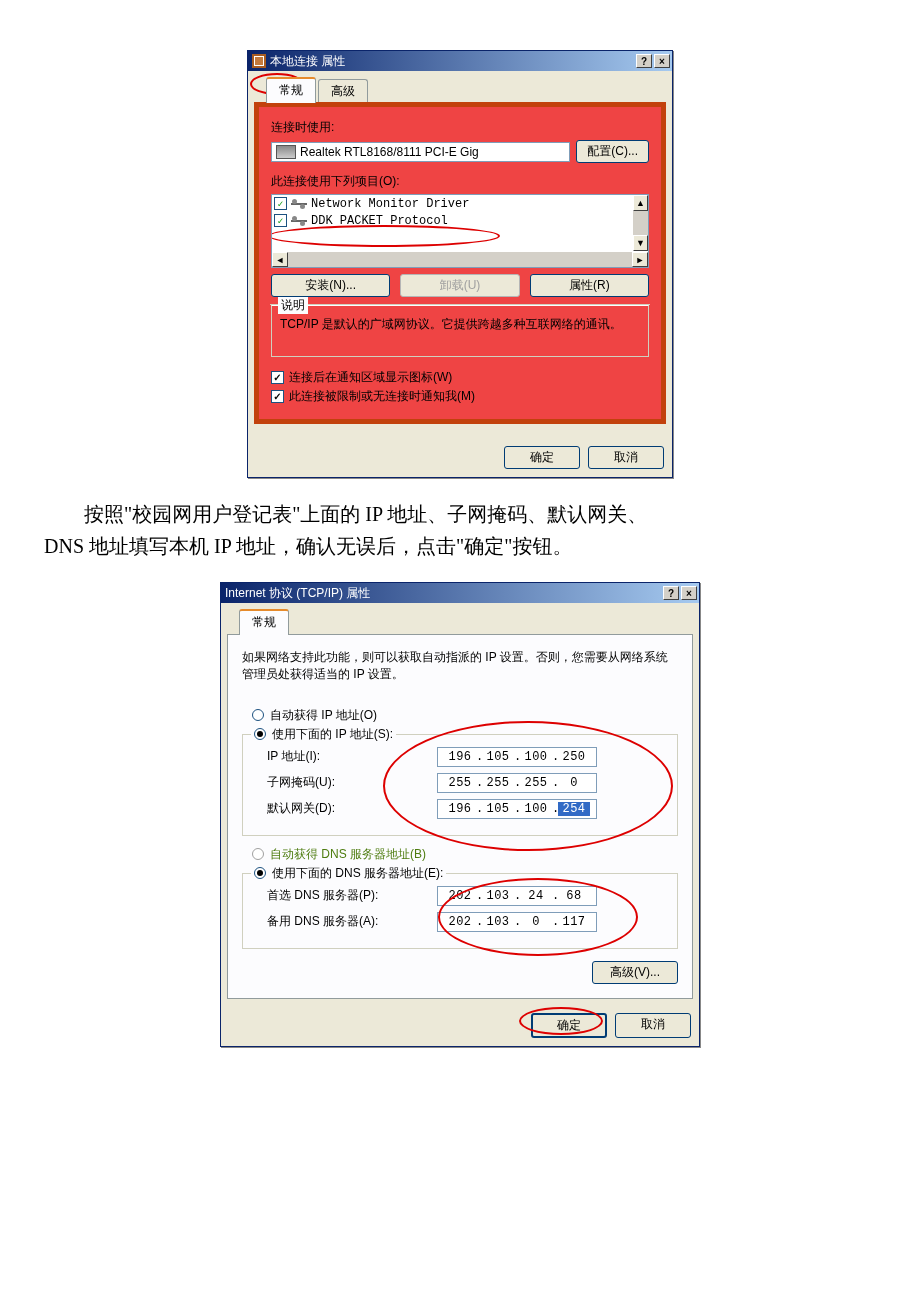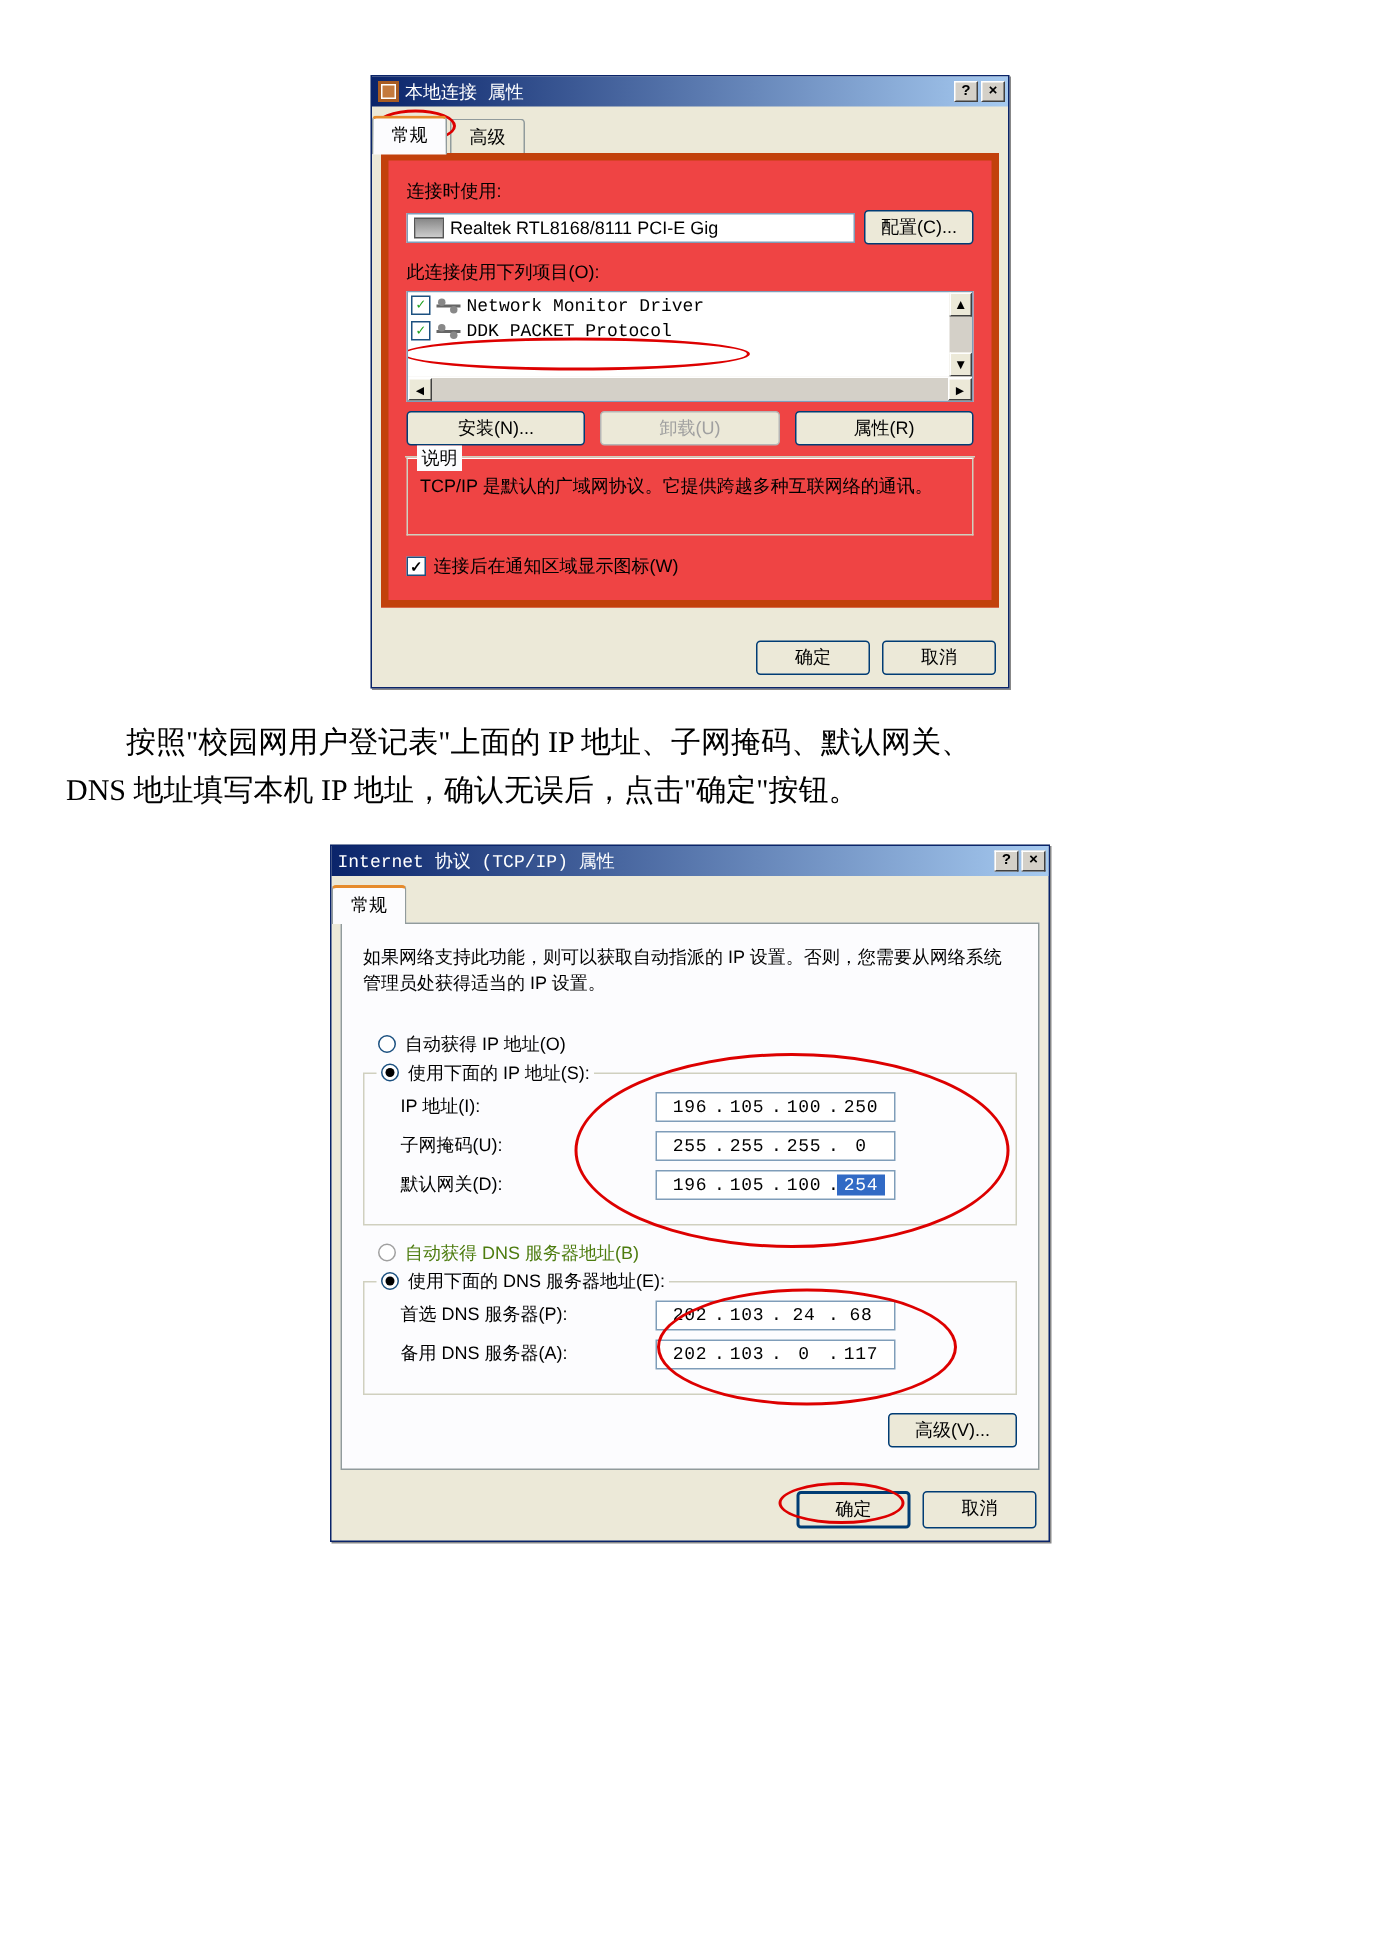--- a/index.html
+++ b/index.html
@@ -21,21 +21,20 @@
   .dialog1 { width: 426px; }
   .dialog2 { width: 480px; }
   .titlebar {
     background: linear-gradient(to right, #0A246A, #A6CAF0);
     color: #fff;
     height: 20px;
     display: flex;
     align-items: center;
     padding: 0 2px 0 4px;
     font-size: 12px;
-    font-family: Liberation Mono, monospace;
   }
   .titlebar .app-icon {
     width: 14px; height: 14px;
     margin-right: 4px;
     background: #A85C22;
     display: inline-block;
     position: relative;
   }
   .titlebar .app-icon::before {
     content: ""; position: absolute; inset: 2px;
@@ -48,21 +47,21 @@
     background: #D4D0C8;
     border: 1px solid #fff;
     border-right-color: #404040; border-bottom-color: #404040;
     font-size: 10px; font-weight: bold;
     display: flex; align-items: center; justify-content: center;
     color: #000;
     cursor: pointer;
   }
   .tabs {
     display: flex;
-    padding: 6px 6px 0 0;
+    padding: 6px 6px 0 18px;
     align-items: flex-end;
   }
   .tab {
     background: #ECE9D8;
     border: 1px solid #919B9C;
     border-bottom: none;
     border-radius: 3px 3px 0 0;
     padding: 3px 12px;
     font-size: 12px;
     margin-right: 2px;
@@ -327,20 +326,24 @@
 
     <div class="groupbox">
       <span class="legend">说明</span>
       <div class="label" style="word-break:break-all; min-height:34px;">TCP/IP 是默认的广域网协议。它提供跨越多种互联网络的通讯。</div>
     </div>
 
     <div class="checkline" style="margin-top:12px;">
       <span class="cb on"></span>
       <span>连接后在通知区域显示图标(W)</span>
     </div>
+    <div class="checkline">
+      <span class="cb on"></span>
+      <span>此连接被限制或无连接时通知我(M)</span>
+    </div>
   </div>
   <div class="dlg-btns">
     <div class="btn" style="min-width:76px;"><span>确定</span></div>
     <div class="btn" style="min-width:76px;"><span>取消</span></div>
   </div>
 </div>
 
 <div class="midtext">
   <span class="indent">按照"校园网用户登记表"上面的 IP 地址、子网掩码、默认网关、</span>
   <span>DNS 地址填写本机 IP 地址，确认无误后，点击"确定"按钮。</span>

